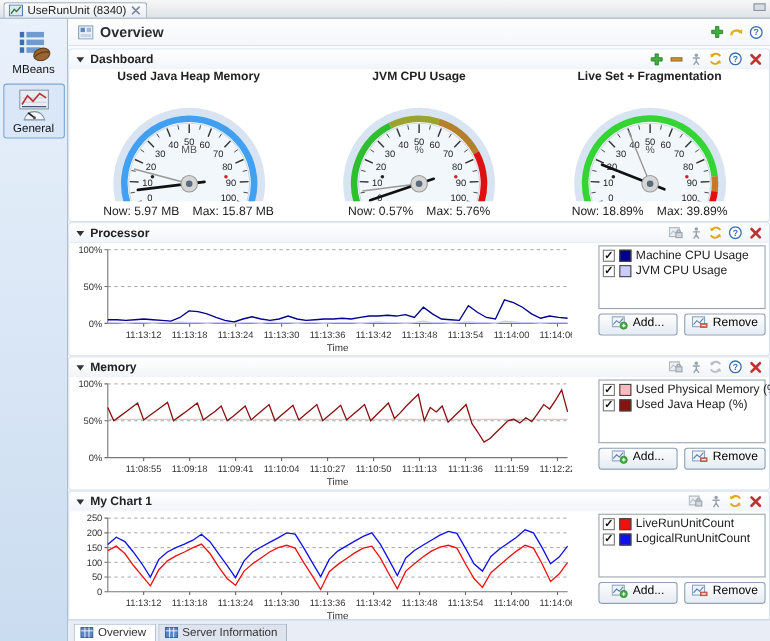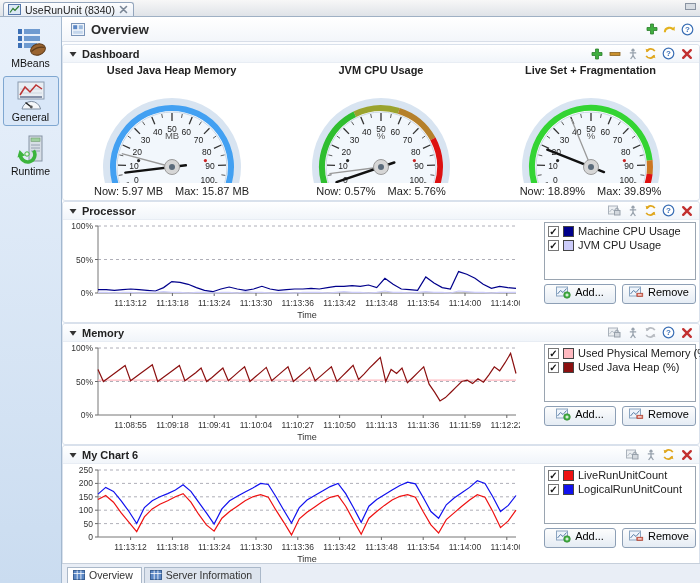--- a/index.html
+++ b/index.html
@@ -96,33 +96,20 @@
               <rect x="3" y="2" width="26" height="17" fill="#e9eef3" stroke="#8a9aae"></rect>
               <path d="M5 9h22M5 13h22" stroke="#c6cfd9" stroke-width="0.8"></path>
               <path d="M5 15l5-8 5 5 6-7 6 4" stroke="#b33" stroke-width="1.5" fill="none"></path>
               <path d="M5 17h22" stroke="#445577" stroke-width="1.2"></path>
               <path d="M7 29a9.5 9.5 0 0 1 18.6 0z" fill="#f5f7f9" stroke="#7d8da0"></path>
               <line x1="16.3" y1="27" x2="10.5" y2="22.5" stroke="#222" stroke-width="1.5"></line>
               <circle cx="16.3" cy="27" r="1.4" fill="#555"></circle>
             </svg>
           </span>
         <span>General</span>
-      </div>
-      <div class="side-item">
-        <span class="bicon">
-            <svg width="32" height="30" viewBox="0 0 32 30">
-              <rect x="14" y="2" width="13" height="25" fill="#d7dee6" stroke="#8593a3"></rect>
-              <rect x="16" y="4" width="9" height="3.5" fill="#9fd09f" stroke="#6e9a6e" stroke-width="0.6"></rect>
-              <path d="M16 11h9M16 14h9M16 17h9" stroke="#8593a3" stroke-width="0.8"></path>
-              <path d="M18.5 16.5A7.2 7.2 0 1 1 5.5 20" stroke="#3cb43c" stroke-width="3.6" fill="none"></path>
-              <path d="M2.5 23.5l7.5-2-5.5-5.5z" fill="#3cb43c"></path>
-              <circle cx="12" cy="20" r="2.2" fill="#e8f5e8" stroke="#3cb43c"></circle>
-            </svg>
-          </span>
-        <span>Runtime</span>
       </div>
     </div>
 
     <div class="content">
       <div class="content-header">
         <span class="bicon">
             <svg width="14" height="13" viewBox="0 0 14 13">
               <rect x="0.5" y="0.5" width="13" height="12" fill="#eef3fa" stroke="#7a94b8"></rect>
               <rect x="2.2" y="2.2" width="4" height="4" fill="#5b87c5"></rect>
               <rect x="7.8" y="2.2" width="4" height="4" fill="#9ab8dd"></rect>
@@ -603,21 +590,21 @@
           </div>
         </div>
 
         <div class="section">
           <div class="sec-header">
             <span class="tri">
                 <svg width="8" height="8" viewBox="0 0 8 8">
                   <path d="M0.5 2h7L4 6.8z" fill="#333"></path>
                 </svg>
               </span>
-            <span class="sec-title">My Chart 6</span>
+            <span class="sec-title">My Chart 1</span>
             <span class="sec-icons">
                 <span class="hicon">
                   <svg width="13" height="13" viewBox="0 0 13 13">
                     <rect x="0.5" y="2" width="9" height="8" fill="#eceff2" stroke="#aab2bb"></rect>
                     <path d="M1.5 8l2.5-3 2 1.7L8.5 3.5" stroke="#b6bec8" fill="none"></path>
                     <rect x="6.5" y="6.5" width="5.5" height="4.5" fill="#d3d8de" stroke="#98a1ab"></rect>
                     <path d="M7.8 6.5V5.6a1.4 1.4 0 0 1 2.8 0v0.9" stroke="#98a1ab" fill="none"></path>
                   </svg>
                 </span>
                 <span class="hicon">

